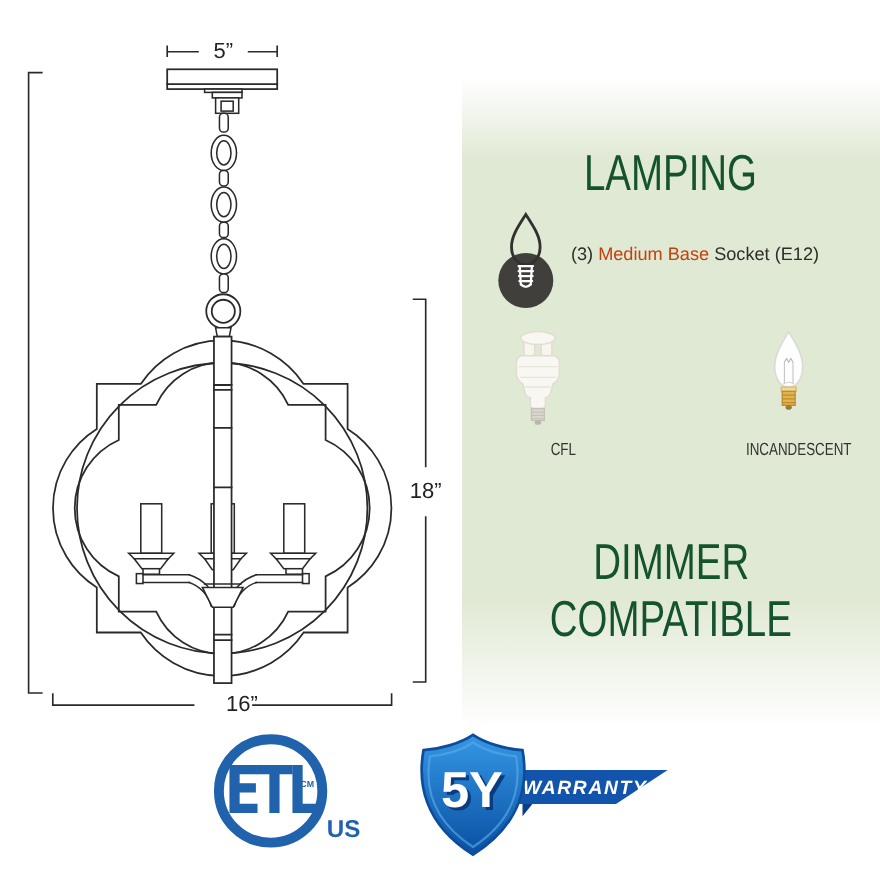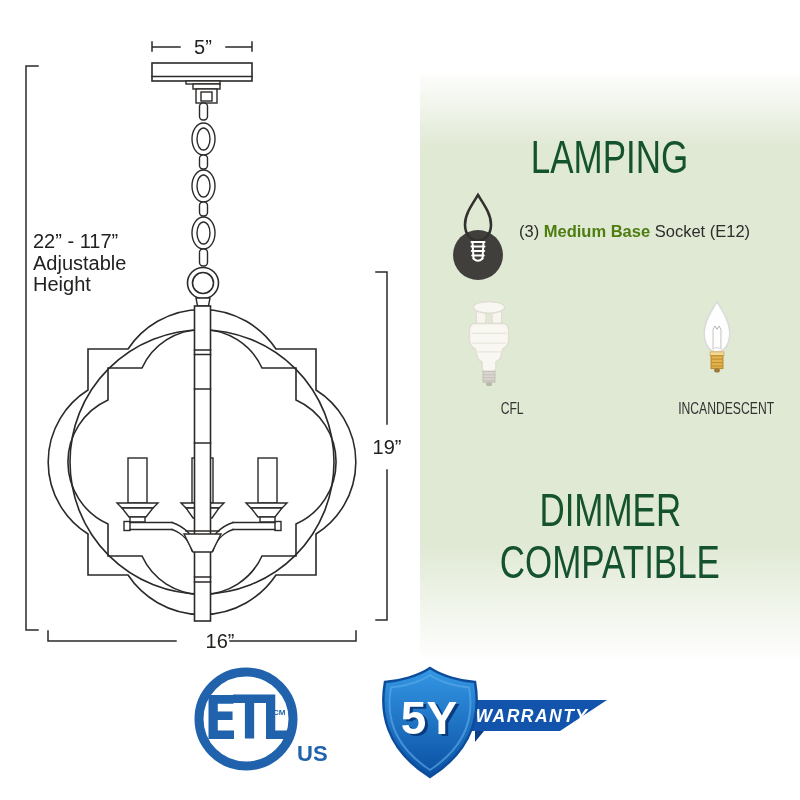--- a/index.html
+++ b/index.html
@@ -23,21 +23,21 @@
     letter-spacing:0px;white-space:nowrap;
   }
   .cond{display:inline-block;transform:scaleX(0.76);transform-origin:50% 50%;white-space:nowrap;}
   .dim-text{
     font-size:20px;color:#222220;white-space:nowrap;
   }
   .center-xy{transform:translate(-50%,-50%);}
   #socket-text{
     left:519px;top:221px;width:270px;font-size:16.5px;line-height:20px;color:#2d2d2b;
   }
-  #socket-text b{font-weight:700;color:#4d7c0f;}
+  #socket-text b{font-weight:400;color:#c2410c;}
   .bulb-fig{text-align:right;}
   .bulb-label{
     margin-top:6px;font-size:16px;color:#333331;white-space:nowrap;
   }
 </style>
 </head>
 <body>
 
 <div id="stage">
 
@@ -148,27 +148,22 @@
       <path d="M26,66 H38 M26,66 V630 M26,630 H38"></path>
     </g>
 
     <g stroke-width="1.5">
       <path d="M48,641 V631 M48,641 H176 M230,641 H356 M356,641 V631"></path>
     </g>
   </svg>
 
   <div class="abs dim-text center-xy" style="left:203px;top:47px">5”</div>
 
-  <div class="abs dim-text" style="left:33px;top:231px;line-height:21.5px">
-    <div>22” - 117”</div>
-    <div>Adjustable</div>
-    <div>Height</div>
-  </div>
-
-  <div class="abs dim-text center-xy" style="left:387px;top:447px">19”</div>
+
+  <div class="abs dim-text center-xy" style="left:387px;top:447px">18”</div>
 
   <div class="abs dim-text center-xy" style="left:220px;top:641px">16”</div>
 
   <div class="abs heading" style="top:131px">
     <span class="cond">LAMPING</span>
   </div>
 
   <svg class="abs" style="left:452px;top:192px" width="52" height="92" viewBox="0 0 52 92">
     <circle cx="26" cy="63" r="25" fill="#403f3b"></circle>
     <path d="M26,3 C33,14 39,22.5 39,32.5 C39,42.5 33,48.5 26,48.5 C19,48.5 13,42.5 13,32.5 C13,22.5 19,14 26,3 Z" fill="none" stroke="#32312e" stroke-width="2.6"></path>

